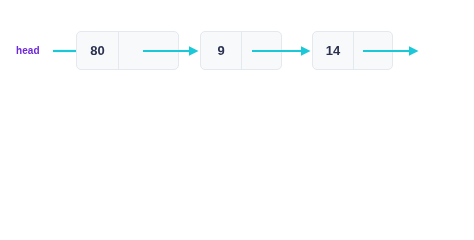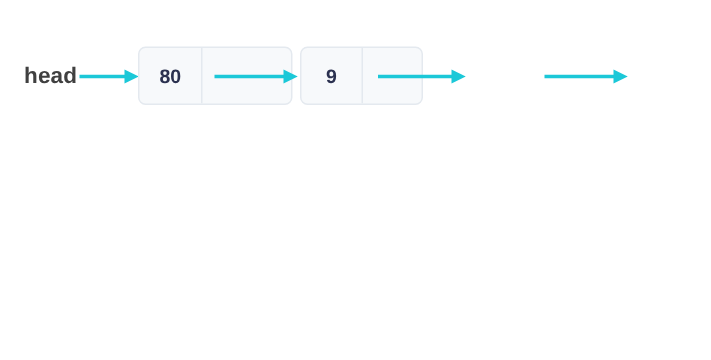--- a/index.html
+++ b/index.html
@@ -20,24 +20,24 @@
     height: 101px;
     background: #ffffff;
   }
 
   
   .endpoint-label {
     position: absolute;
     top: 50%;
     transform: translateY(-50%);
     font-family: "Liberation Sans", sans-serif;
-    font-size: 15px;
+    font-size: 10px;
     font-weight: 700;
     letter-spacing: 0.1px;
-    color: #404040;
+    color: #6d28d9;
     white-space: nowrap;
     line-height: 1;
   }
   #label-head { left: 16px; }
   #label-empty { left: 421px; }
 
   
   .node {
     position: absolute;
     top: 31px;
@@ -60,21 +60,21 @@
     font-weight: 600;
     color: #2b3150;
     line-height: 1;
   }
   .node-next {
     box-sizing: border-box;
     flex: 1 1 auto;
     position: relative;
   }
 
-  #node-0 { left: 92px;  width: 103px; }
+  #node-0 { left: 76px;  width: 103px; }
   #node-0 .node-value { width: 42px; }
   #node-1 { left: 200px; width: 82px; }
   #node-1 .node-value { width: 41px; }
   #node-2 { left: 312px; width: 81px; }
   #node-2 .node-value { width: 41px; }
 
   
   .arrow {
     position: absolute;
     top: 50%;
@@ -120,20 +120,24 @@
     <div class="node-next"></div>
   </div>
 
   <span id="arrow-n1-to-n2" class="arrow">
     <svg width="59" height="11" viewBox="0 0 59 11" aria-hidden="true">
       <line x1="0" y1="5.5" x2="50" y2="5.5" stroke="#1bc8d8" stroke-width="2.2" stroke-linecap="butt"></line>
       <path d="M49 0.8 L58.5 5.5 L49 10.2 Z" fill="#1bc8d8"></path>
     </svg>
   </span>
 
+  <div id="node-2" class="node">
+    <div class="node-value">14</div>
+    <div class="node-next"></div>
+  </div>
 
   <span id="arrow-n2-to-empty" class="arrow">
     <svg width="56" height="11" viewBox="0 0 56 11" aria-hidden="true">
       <line x1="0" y1="5.5" x2="47" y2="5.5" stroke="#1bc8d8" stroke-width="2.2" stroke-linecap="butt"></line>
       <path d="M46 0.8 L55.5 5.5 L46 10.2 Z" fill="#1bc8d8"></path>
     </svg>
   </span>
 
 
 </div>

